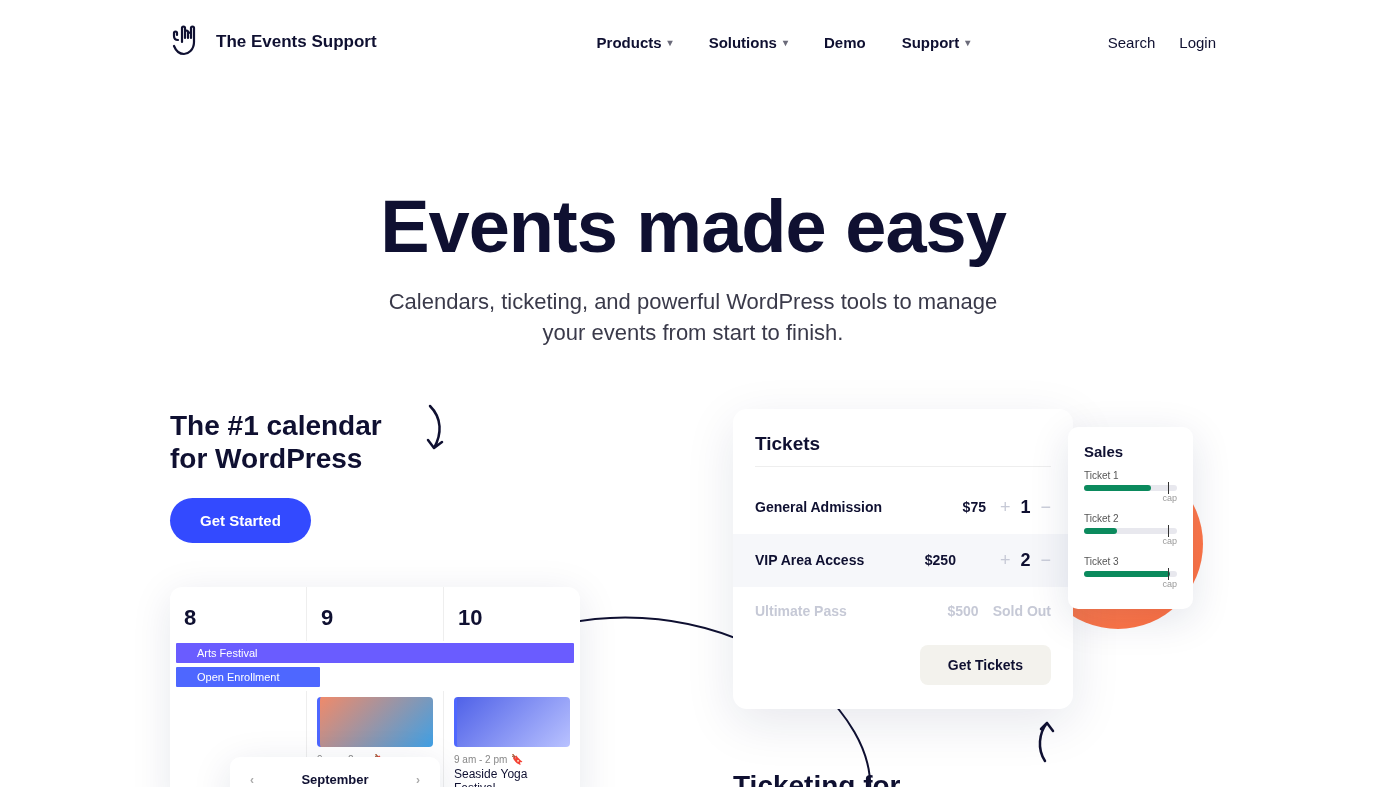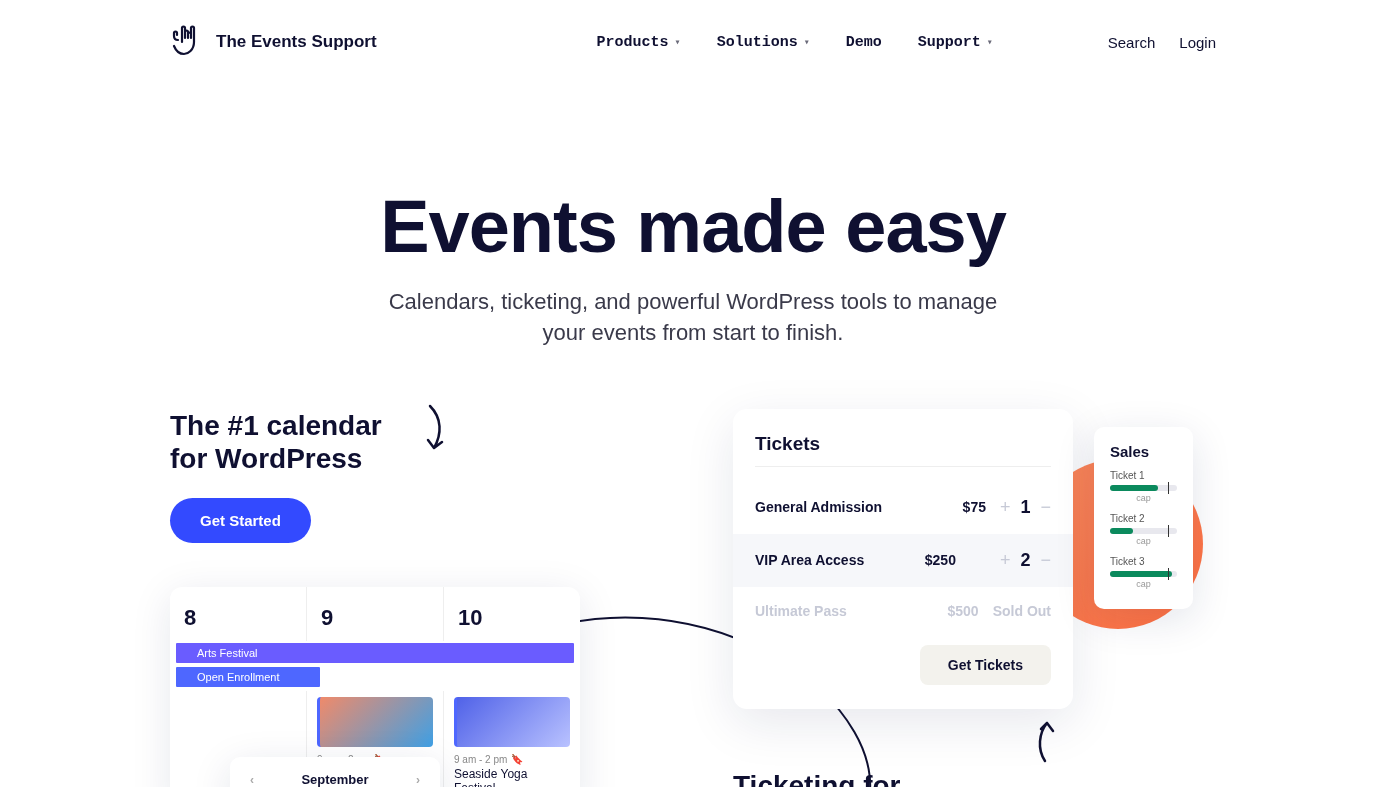--- a/index.html
+++ b/index.html
@@ -3,21 +3,21 @@
 <meta charset="utf-8">
 <style>
 * { margin: 0; padding: 0; box-sizing: border-box; }
 body { font-family: -apple-system, BlinkMacSystemFont, 'Segoe UI', Helvetica, Arial, sans-serif; background: #fff; color: #0f1031; overflow-x: hidden; }
 
 
 .header { display: flex; align-items: center; padding: 20px 170px; gap: 40px; }
 .logo-wrap { display: flex; align-items: center; gap: 10px; }
 .logo-icon { width: 36px; height: 40px; }
 .logo-text { font-weight: 700; font-size: 17px; color: #0f1031; }
-.nav { display: flex; gap: 36px; margin-left: 180px; font-family: Liberation Mono, monospace; }
+.nav { display: flex; gap: 36px; margin-left: 180px; }
 .nav-item { display: flex; align-items: center; gap: 6px; font-weight: 600; font-size: 15px; cursor: pointer; color: #0f1031; }
 .nav-item .chev { font-size: 10px; color: #6b6b7a; }
 .header-right { margin-left: auto; display: flex; gap: 24px; font-size: 15px; }
 .header-right a { cursor: pointer; color: #0f1031; }
 
 
 .hero { text-align: center; margin-top: 100px; padding: 0 40px; }
 .hero h1 { font-size: 74px; font-weight: 800; color: #0f1031; letter-spacing: -1px; }
 .hero p { font-size: 22px; color: #3a3a4a; margin-top: 18px; max-width: 640px; margin-left: auto; margin-right: auto; line-height: 1.4; }
 
@@ -61,28 +61,28 @@
 .trow.active { background: #f6f7fa; margin: 0 -22px; padding: 16px 22px; gap: 30px; }
 .tname { flex: 1; font-weight: 600; }
 .tprice { font-weight: 700; margin-right: 14px; width: 50px; text-align: right; }
 .qty { display: flex; align-items: center; gap: 10px; color: #c6c9d6; font-size: 18px; }
 .qty .n { color: #0f1031; font-weight: 600; }
 .soldout { color: #c6c9d6; font-weight: 600; }
 .disabled .tname, .disabled .tprice { color: #c6c9d6; }
 .btn-secondary { float: right; background: #f3f2ed; padding: 12px 28px; border-radius: 8px; font-weight: 600; font-size: 14px; margin-top: 10px; cursor: pointer; }
 
 
-.sales-pop { position: absolute; right: -120px; top: 18px; background: #fff; border-radius: 10px; box-shadow: 0 10px 40px rgba(20,30,80,0.12); padding: 16px 16px 10px; width: 99px; z-index: 6; }
+.sales-pop { position: absolute; right: -120px; top: 18px; background: #fff; border-radius: 10px; box-shadow: 0 10px 40px rgba(20,30,80,0.12); padding: 16px 16px 10px; width: 125px; z-index: 6; }
 .sales-pop h4 { font-size: 15px; font-weight: 600; margin-bottom: 10px; }
 .sbar-wrap { margin-bottom: 10px; }
 .sbar-label { font-size: 10px; color: #555; margin-bottom: 4px; }
 .sbar-track { height: 6px; background: #e8e8ee; border-radius: 3px; position: relative; }
 .sbar-fill { height: 100%; background: #0b8a5d; border-radius: 3px; }
 .sbar-cap { position: absolute; right: 8px; top: -3px; width: 1px; height: 12px; background: #333; }
-.sbar-captext { font-size: 9px; color: #999; text-align: center; margin-top: 2px; }
+.sbar-captext { font-size: 9px; color: #999; text-align: right; margin-top: 2px; }
 
 
 .blob-orange { position: absolute; right: -130px; bottom: 80px; width: 170px; height: 170px; border-radius: 50%; background: linear-gradient(135deg,#ff8a5c,#ff6e40); z-index: -1; }
 
 
 .squiggle { position: absolute; left: 50%; top: 180px; transform: translateX(-50%); z-index: -1; }
 .squiggle svg { width: 520px; height: 400px; }
 
 
 .arrow-up { position: absolute; left: 300px; top: -50px; }

